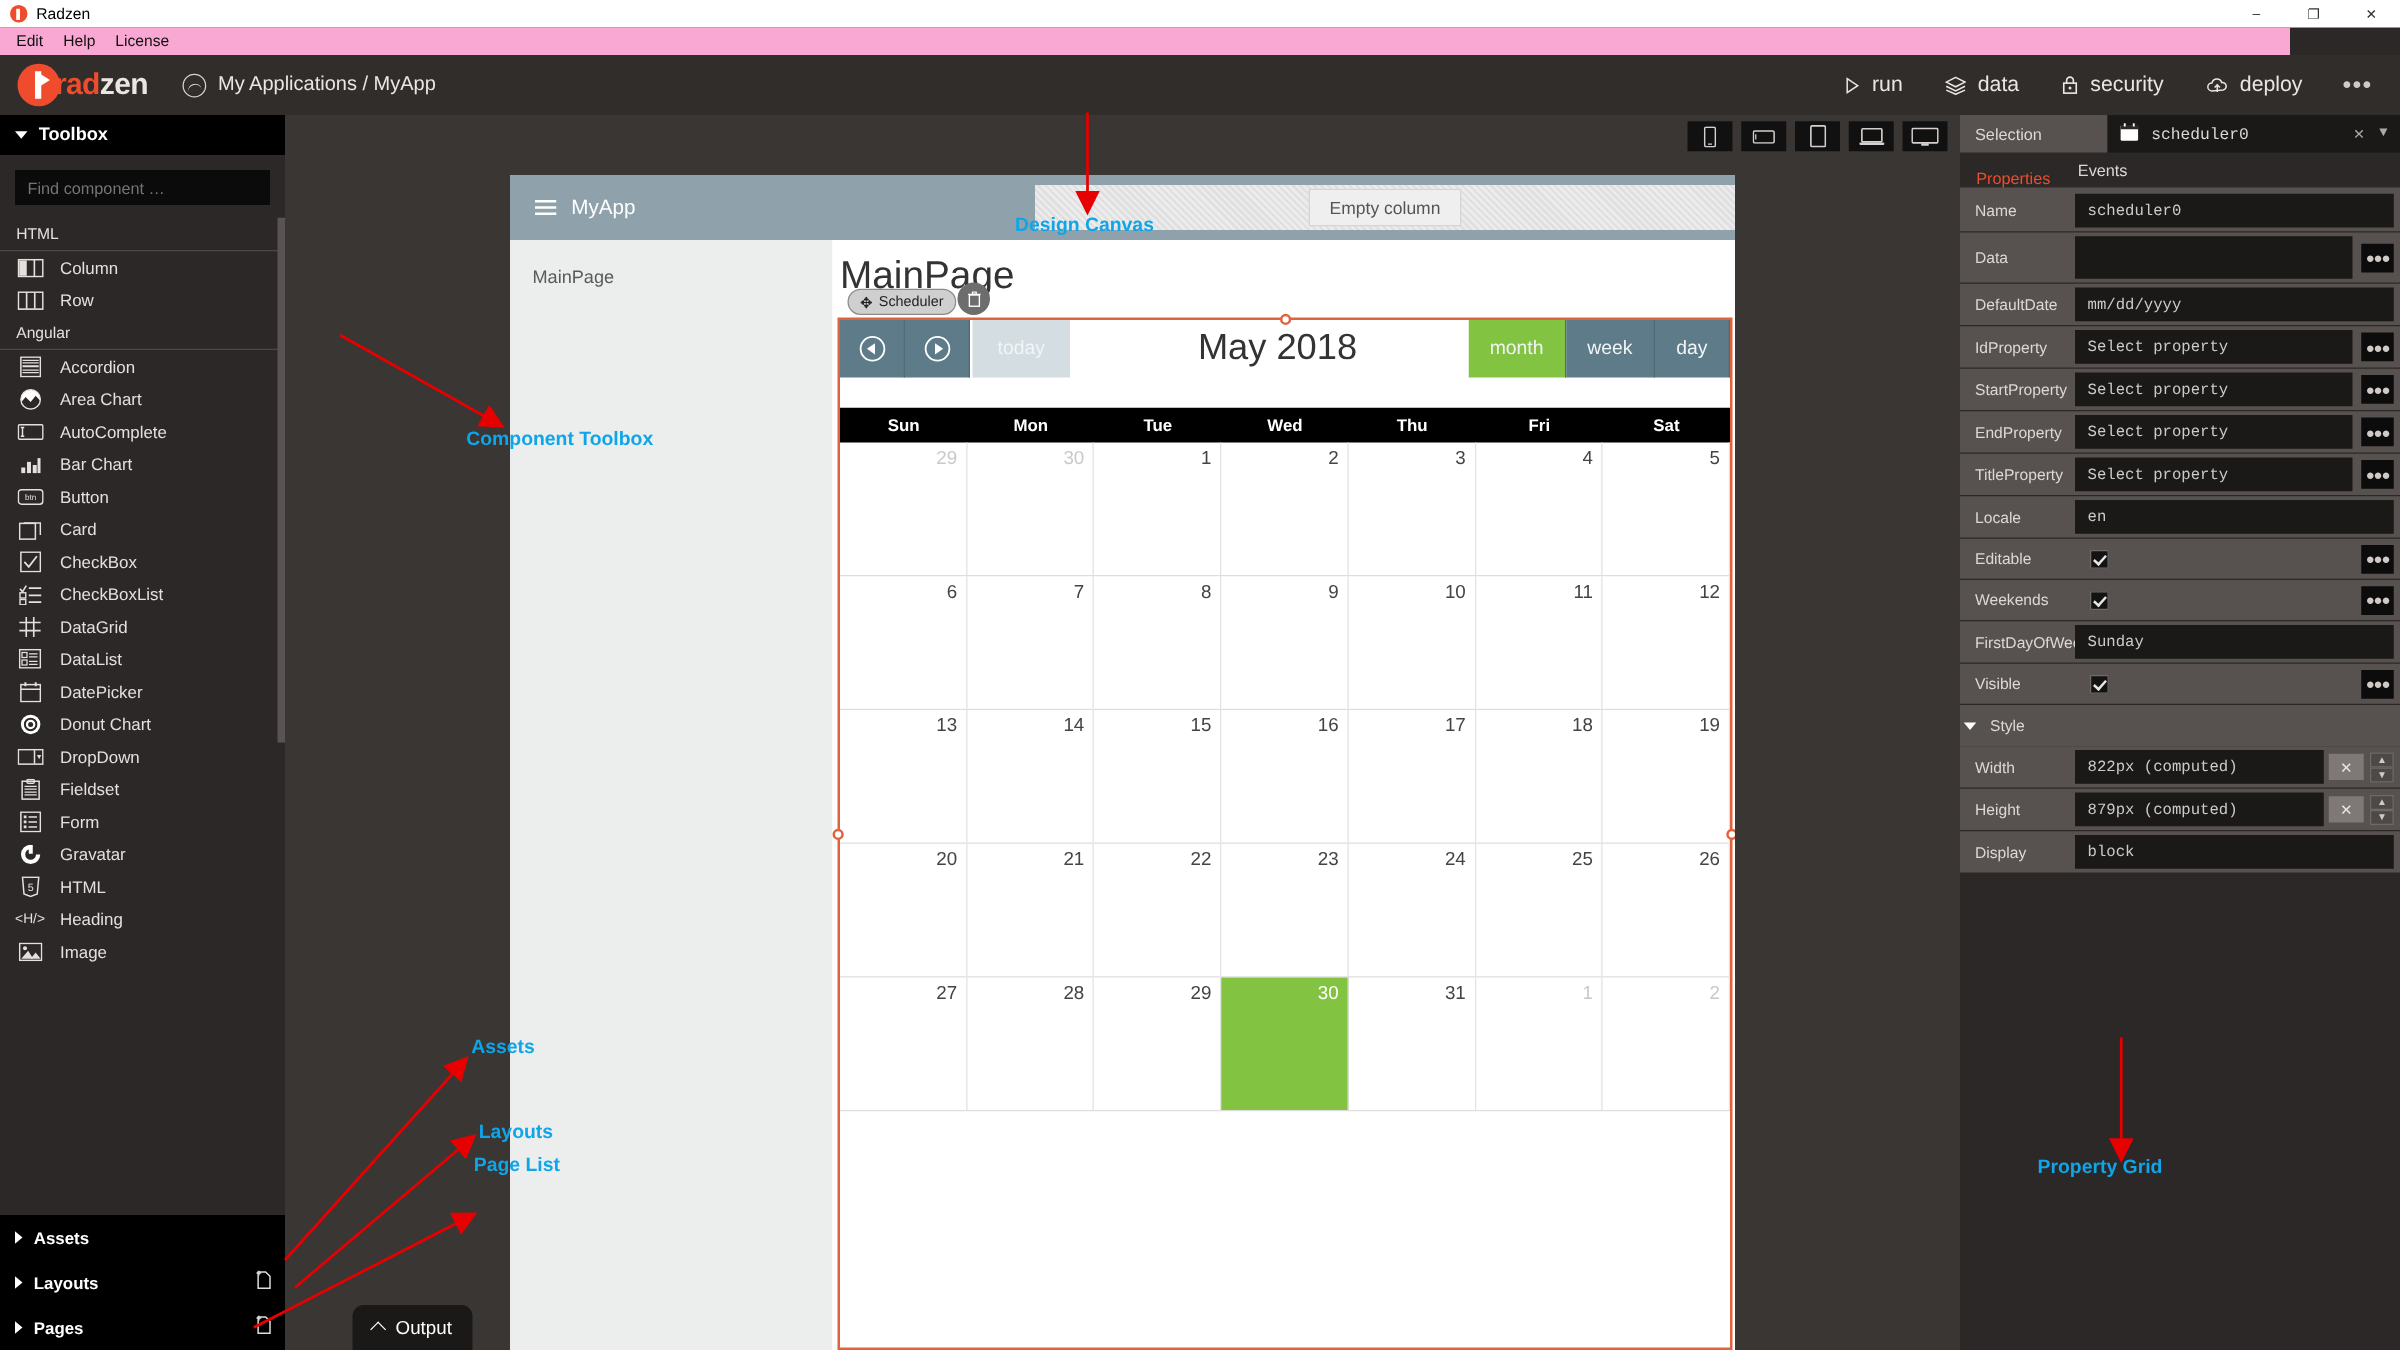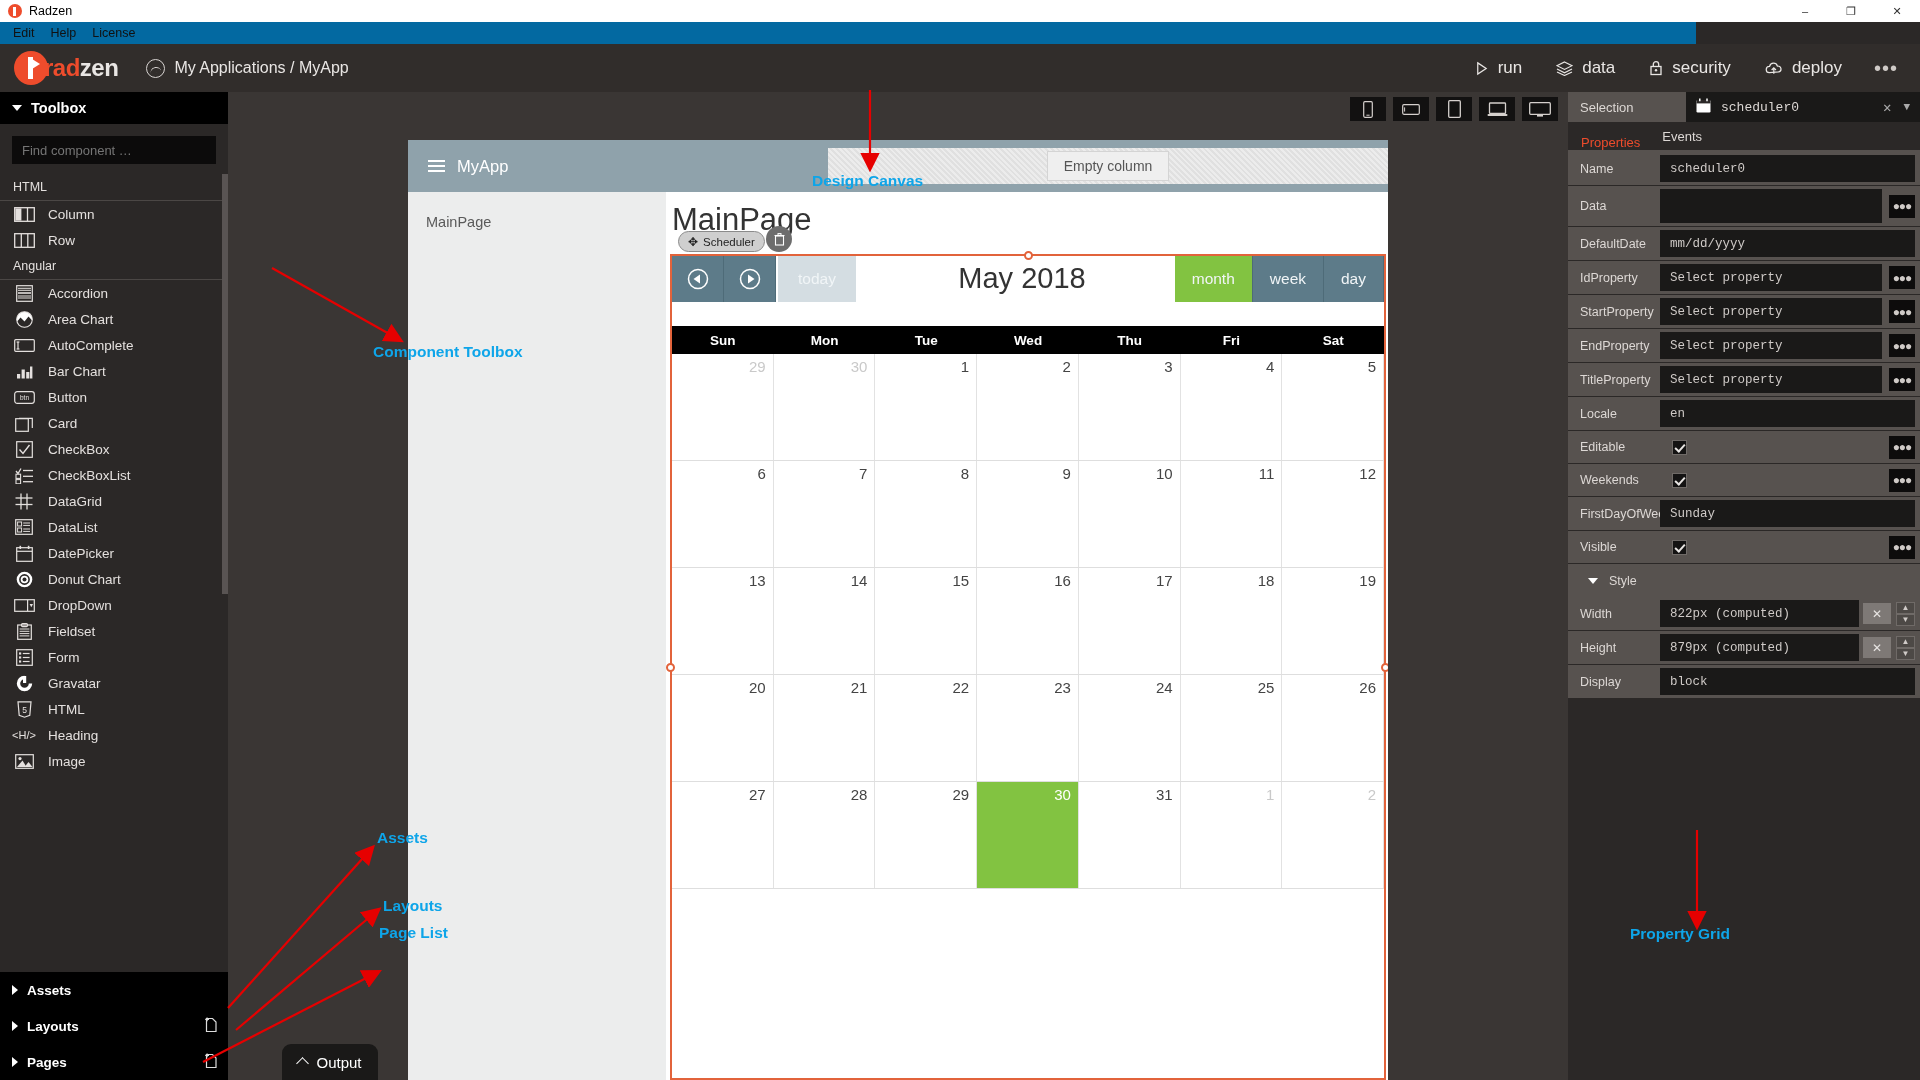--- a/index.html
+++ b/index.html
@@ -27,22 +27,22 @@
     width: 2.5px; height: 9px; background: #fff;
   }
   .win-btns { margin-left: auto; display: flex; height: 100%; }
   .win-btn {
     width: 46px; height: 22px; display: flex; align-items: center;
     justify-content: center; font-size: 11px; color: #333;
   }
 
   
   .menubar {
-    position: absolute; top: 22px; left: 0; width: 1696px; height: 22px;
-    background: #0369a1; display: flex; align-items: center;
+    position: absolute; top: 22px; left: 0; width: 1832px; height: 22px;
+    background: #f9a8d4; display: flex; align-items: center;
     font-size: 12.5px; color: #111; padding-left: 5px;
   }
   .menubar span { padding: 2px 8px; }
 
   
   .rz-header {
     position: absolute; top: 44px; left: 0; width: 1920px; height: 48px;
     background: #312d2b; display: flex; align-items: center;
   }
   .rz-brand { display: flex; align-items: center; margin-left: 14px; }
@@ -279,21 +279,21 @@
     width: 15px; height: 15px; background: #141313; border: 1px solid #6f6a67;
     margin-left: 12px; position: relative; flex: none;
   }
   .cbox::after {
     content: ""; position: absolute; left: 4px; top: 1px;
     width: 4px; height: 8px; border-right: 2px solid #e8e5e3;
     border-bottom: 2px solid #e8e5e3; transform: rotate(42deg);
   }
   .style-hdr {
     height: 33px; background: #57524f; display: flex; align-items: center;
-    color: #ddd8d5; font-size: 12.5px; padding-left: 20px;
+    color: #ddd8d5; font-size: 12.5px; padding-left: 3px;
   }
   .style-hdr .tri { margin-right: 11px; }
   .stepper { display: flex; flex-direction: column; margin-left: 5px; flex: none; }
   .stepper div {
     width: 19px; height: 12px; background: #4d4946; border: 1px solid #6f6a67;
     display: flex; align-items: center; justify-content: center;
     font-size: 8px; color: #d0cbc8;
   }
   .clearbtn {
     width: 28px; height: 21px; background: #7e7976; margin-left: 4px;

